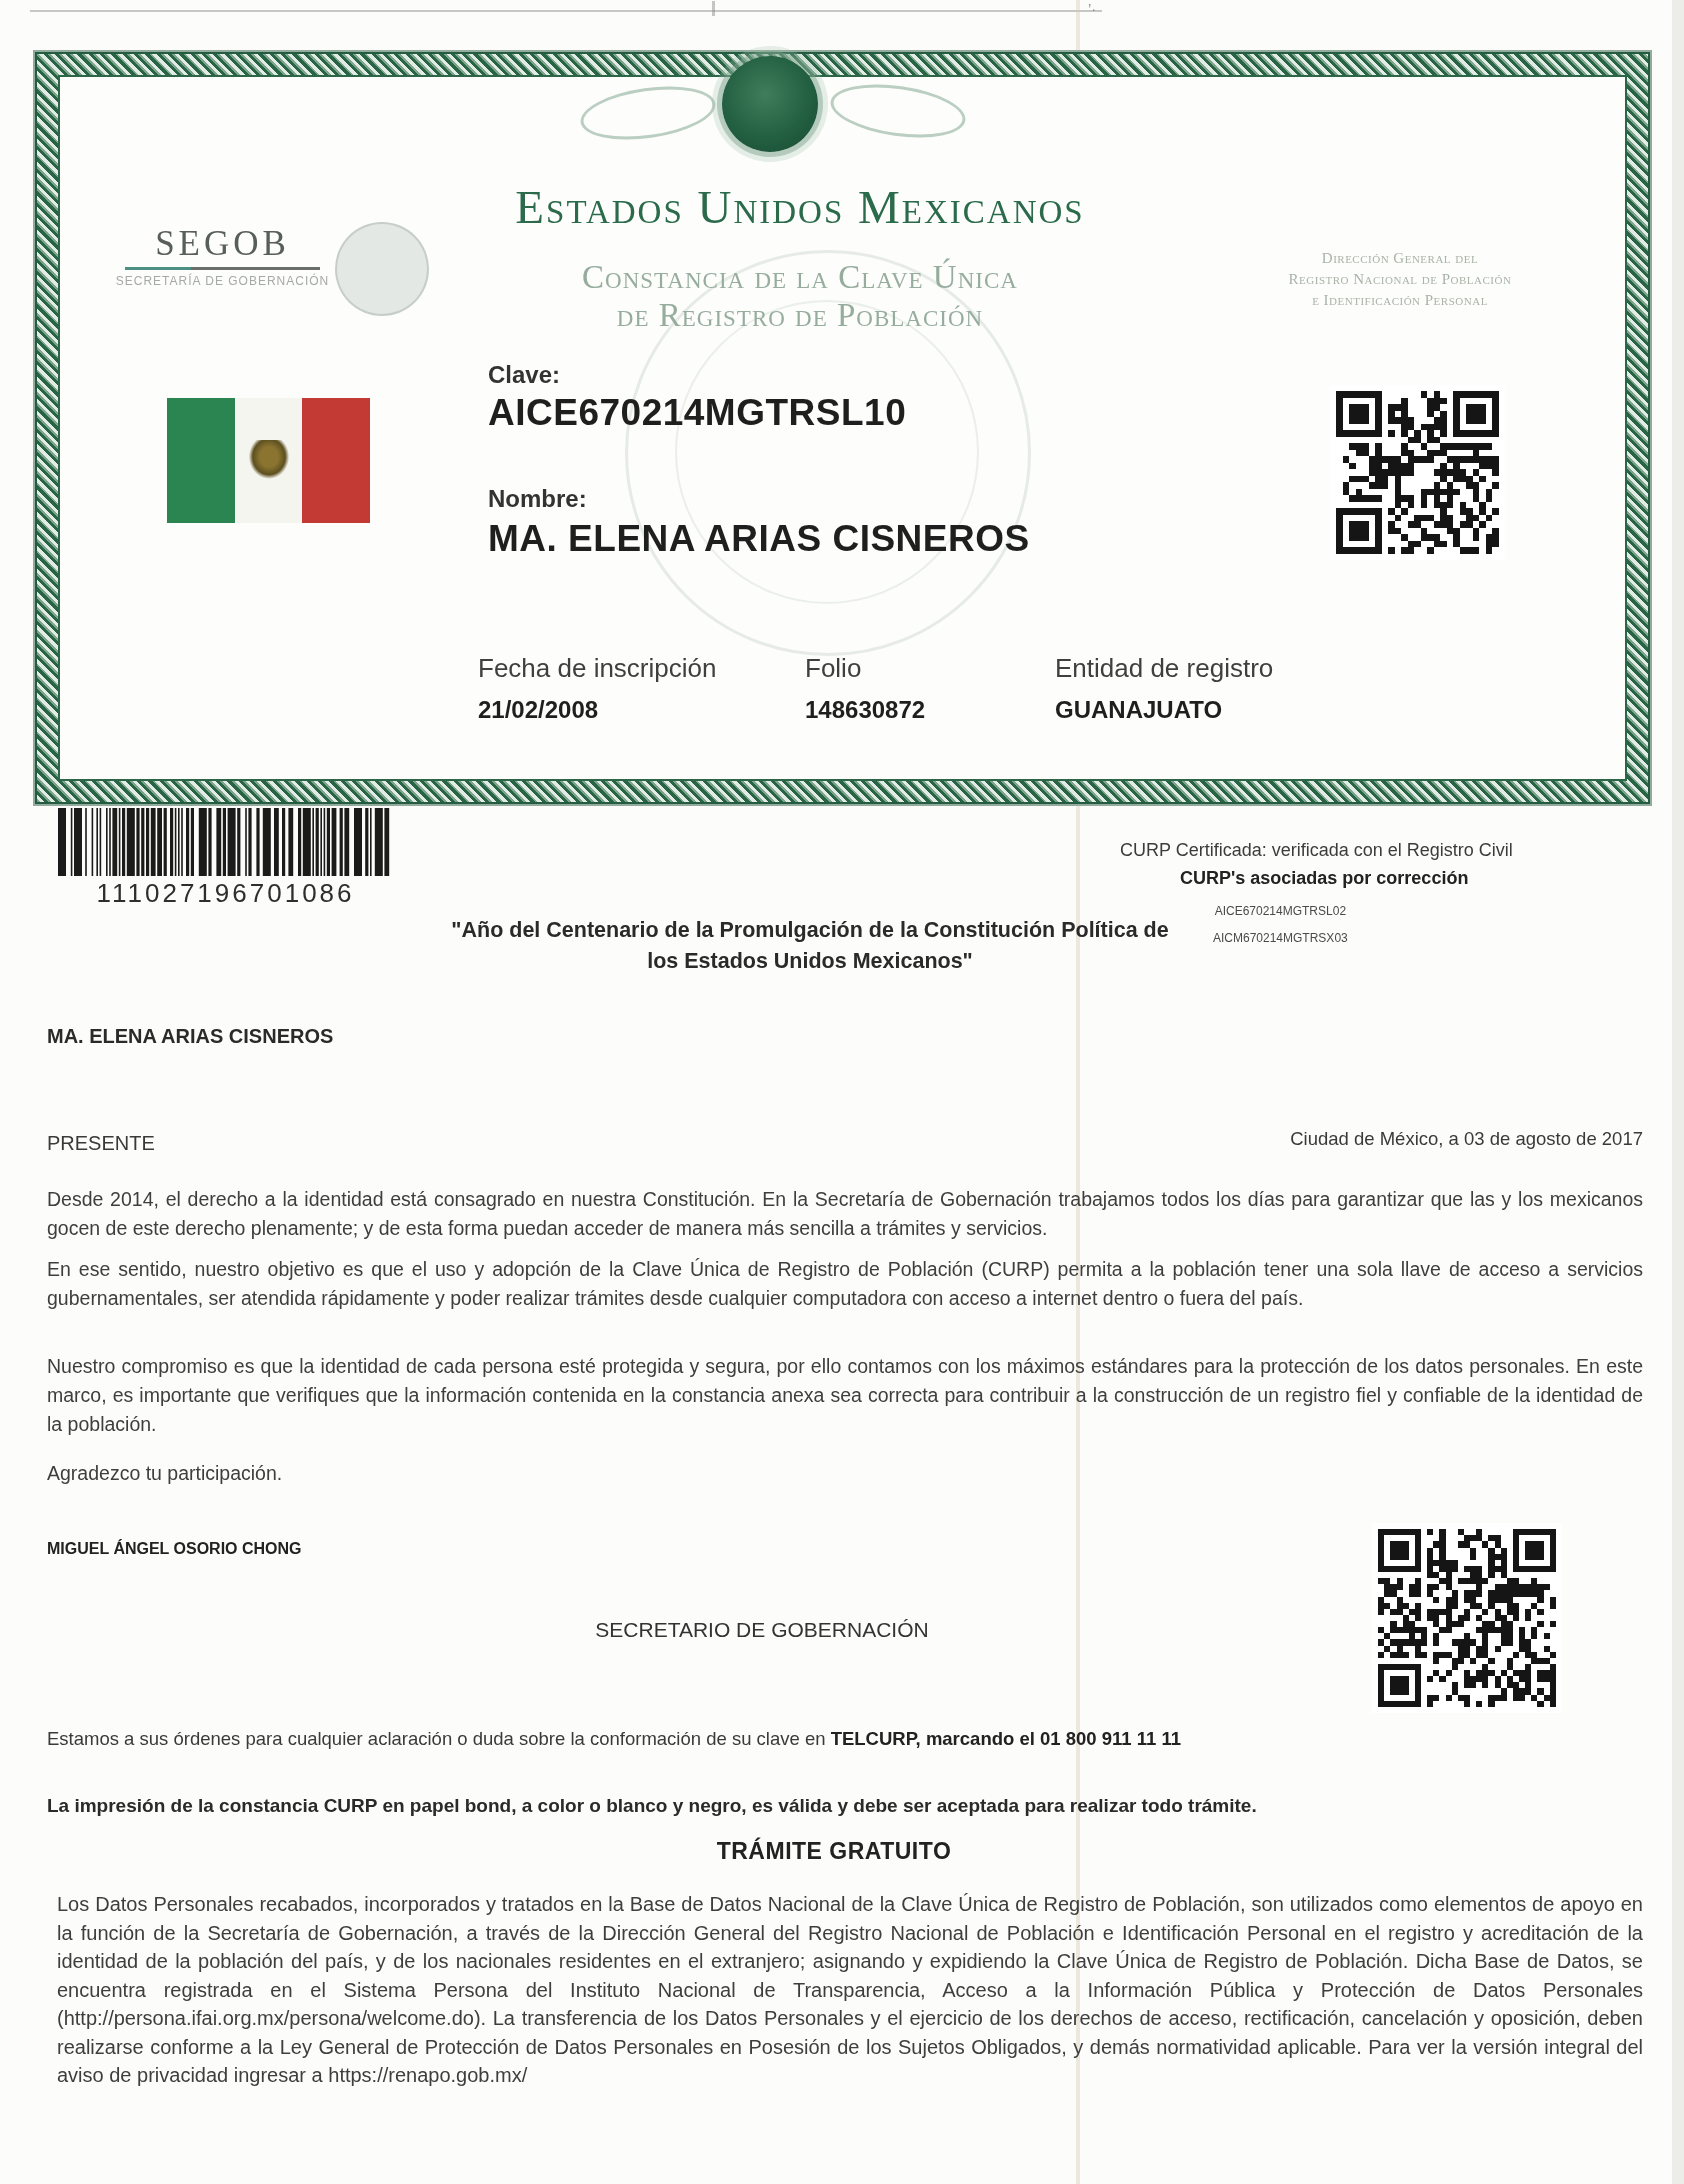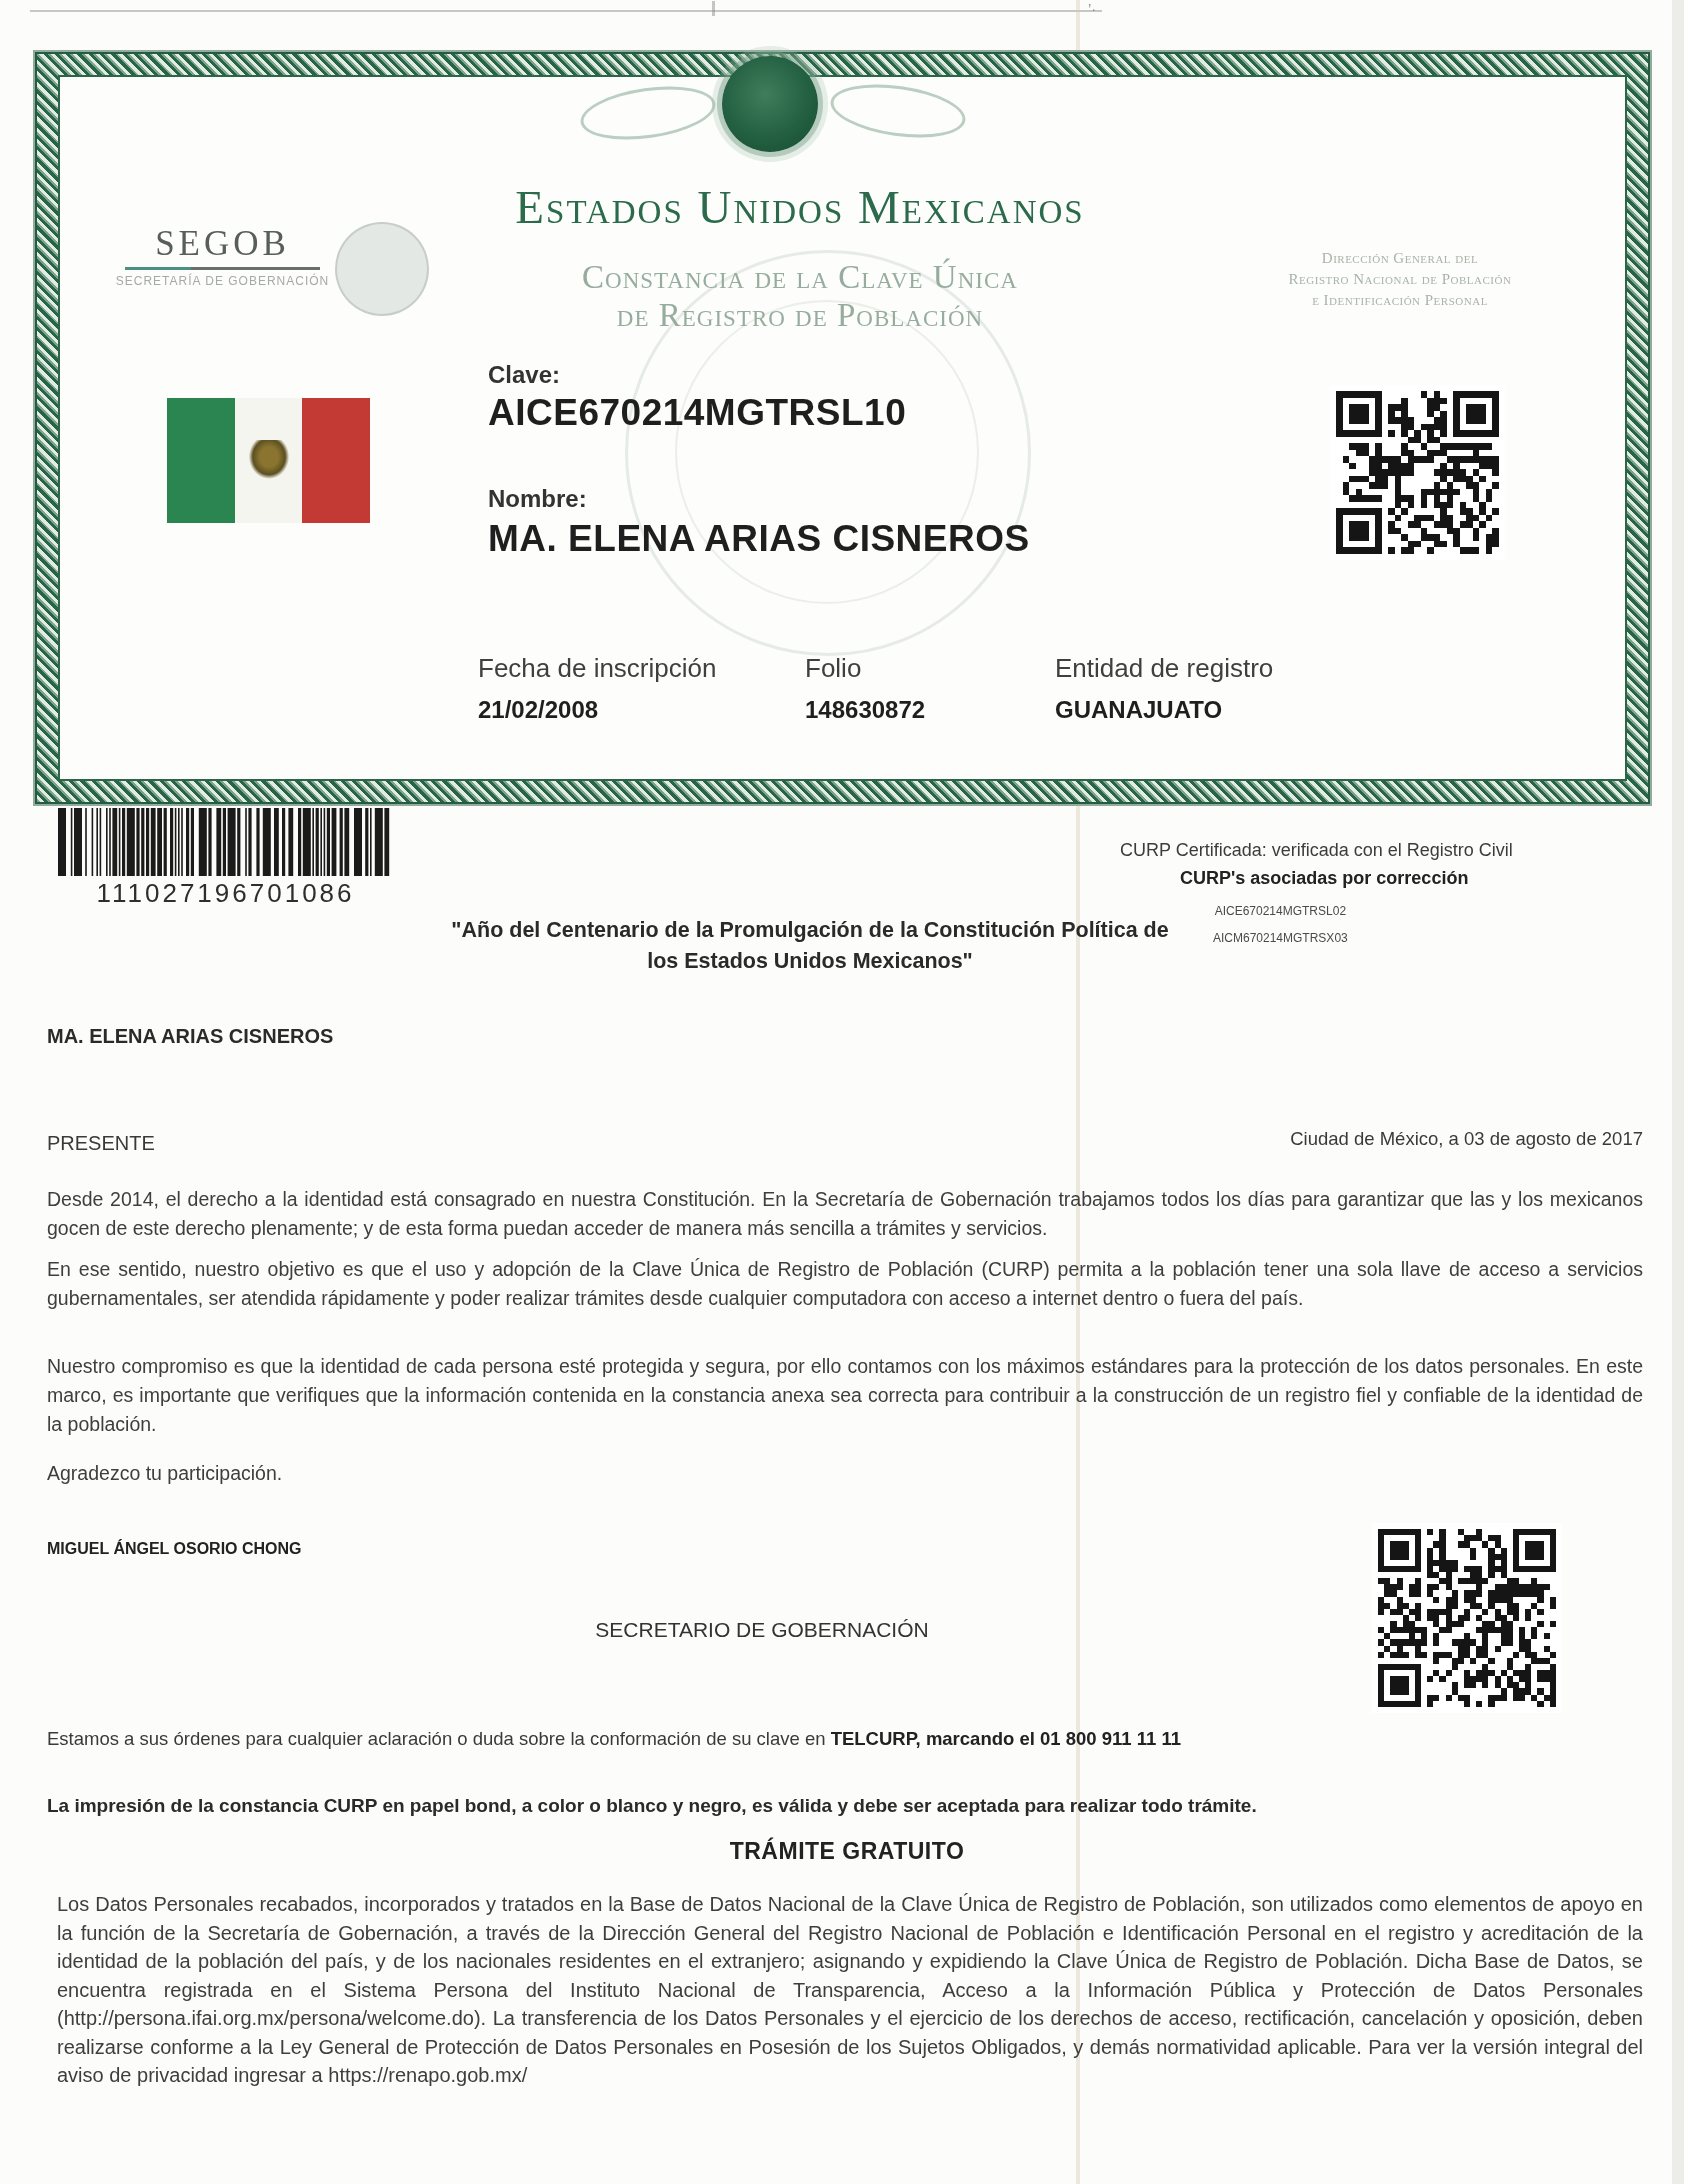--- a/index.html
+++ b/index.html
@@ -98,21 +98,21 @@
   .dateline{left:1000px;top:1128px;width:643px;text-align:right;font-size:18.5px;color:#3a3a3a;}
   .para{width:1596px;text-align:justify;font-size:19.5px;line-height:29px;color:#3e3e3e;}
   .p1{left:47px;top:1185px;} .p2{left:47px;top:1255px;} .p3{left:47px;top:1352px;}
   .thanks{left:47px;top:1462px;font-size:19.5px;color:#3e3e3e;}
   .sig-name{left:47px;top:1540px;width:1430px;text-align:left;
     font-size:16px;font-weight:bold;color:#222;}
   .sig-title{left:47px;top:1618px;width:1430px;text-align:center;font-size:21px;color:#333;}
   .contact{left:47px;top:1728px;font-size:18.5px;color:#3a3a3a;}
   .contact b{color:#222;}
   .print-notice{left:47px;top:1795px;font-size:19px;font-weight:bold;color:#2a2a2a;}
-  .tramite{left:49px;top:1838px;width:1596px;text-align:center;
+  .tramite{left:36px;top:1838px;width:1596px;text-align:center;
     font-size:23px;font-weight:bold;letter-spacing:.5px;color:#222;}
   .privacy{left:57px;top:1890px;width:1586px;text-align:justify;
     font-size:20px;line-height:28.5px;color:#3e3e3e;}
 </style>
 </head>
 <body>
 
 <div class="page">
 
   <div class="abs scan-topline"></div>

